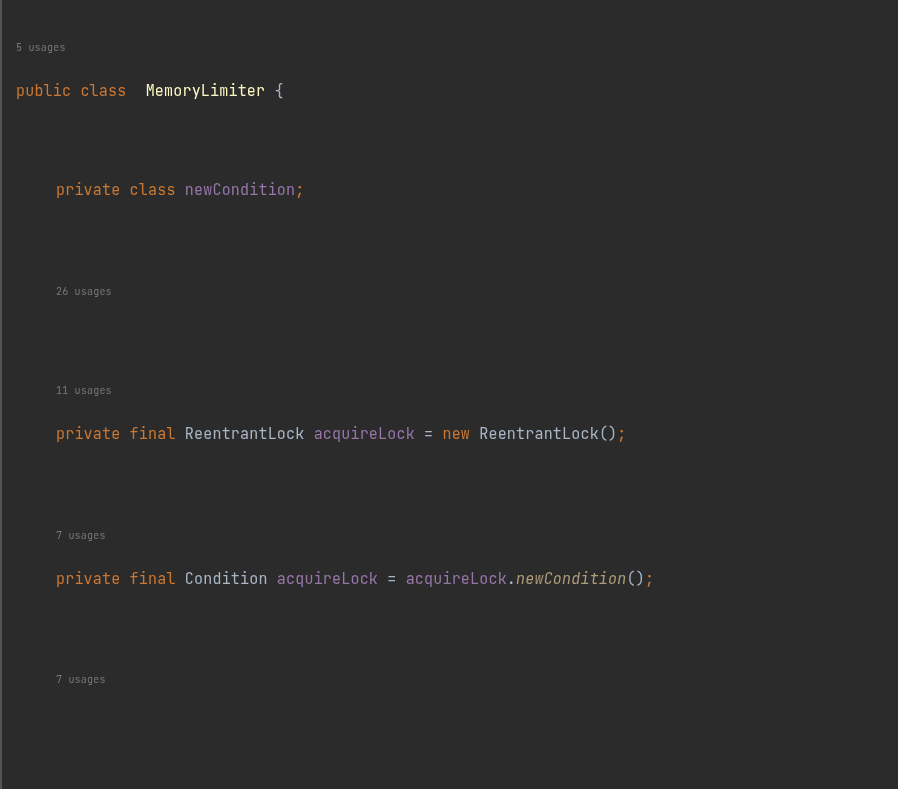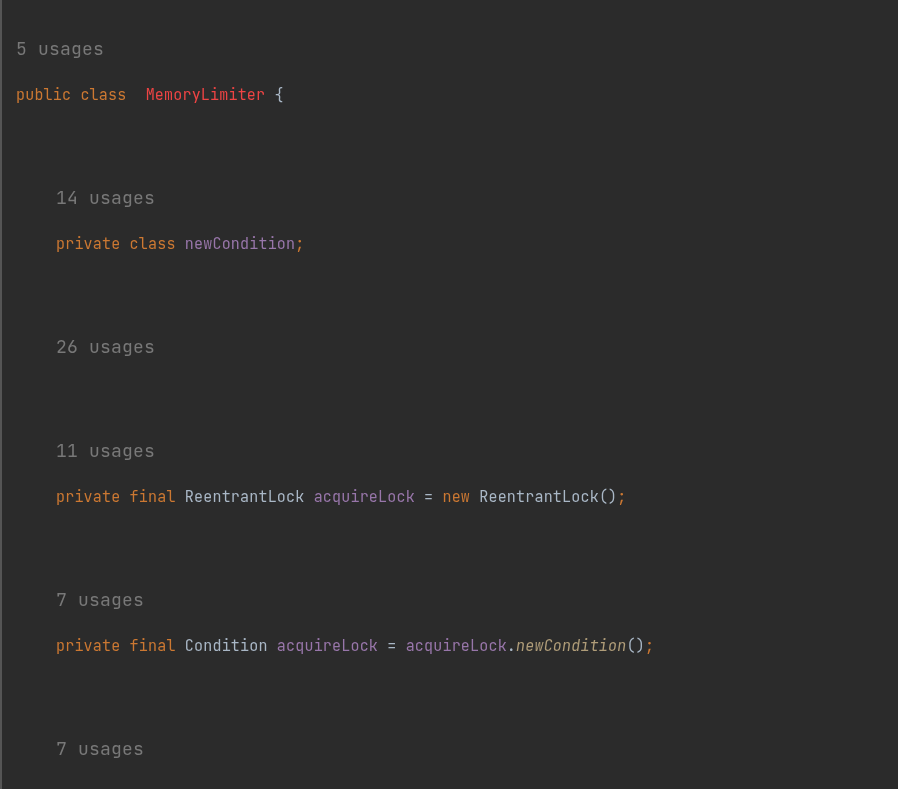--- a/index.html
+++ b/index.html
@@ -15,44 +15,43 @@
     padding-left: 14px;
     padding-top: 12px;
     border-left: 2px solid #555555;
   }
   .code-container {
     white-space: pre;
     letter-spacing: 0.2px;
   }
   .usages {
     color: #787878;
-    font-size: 18px;
+    font-size: 10px;
   }
   .kw { color: #cc7832; } 
   .type { color: #a9b7c6; } 
-  .classname { color: #ef4444; padding-left: 10px; }
+  .classname { color: #fef9c3; padding-left: 10px; }
   .field { color: #9876aa; } 
   .op { color: #a9b7c6; }
   .punct { color: #cc7832; }
   .method { color: #b09d79; font-style: italic; }
   .brace { color: #a9b7c6; }
   .paren { color: #a9b7c6; }
   .line { display: block; min-height: 22px; }
   .indent1 { padding-left: 40px; }
   .indent0 { padding-left: 0px; }
   .blank { height: 32px; }
 </style>
 </head>
 <body>
 
 <div class="code-container">
 <span class="line indent0"><span class="usages">5 usages</span></span>
 <span class="line indent0"><span class="kw">public</span> <span class="kw">class</span> <span class="classname">MemoryLimiter</span> <span class="brace">{</span></span>
 <span class="line blank"></span>
-<span class="line indent1"><span class="usages">14 usages</span></span>
 <span class="line indent1"><span class="kw">private</span> <span class="kw">class</span> <span class="field">newCondition</span><span class="punct">;</span></span>
 <span class="line blank"></span>
 <span class="line indent1"><span class="usages">26 usages</span></span>
 <span class="line blank"></span>
 <span class="line indent1"><span class="usages">11 usages</span></span>
 <span class="line indent1"><span class="kw">private</span> <span class="kw">final</span> <span class="type">ReentrantLock</span> <span class="field">acquireLock</span><span class="op"> = </span><span class="kw">new</span> <span class="type">ReentrantLock</span><span class="paren">()</span><span class="punct">;</span></span>
 <span class="line blank"></span>
 <span class="line indent1"><span class="usages">7 usages</span></span>
 <span class="line indent1"><span class="kw">private</span> <span class="kw">final</span> <span class="type">Condition</span> <span class="field">acquireLock</span><span class="op"> = </span><span class="field">acquireLock</span><span class="op">.</span><span class="method">newCondition</span><span class="paren">()</span><span class="punct">;</span></span>
 <span class="line blank"></span>

